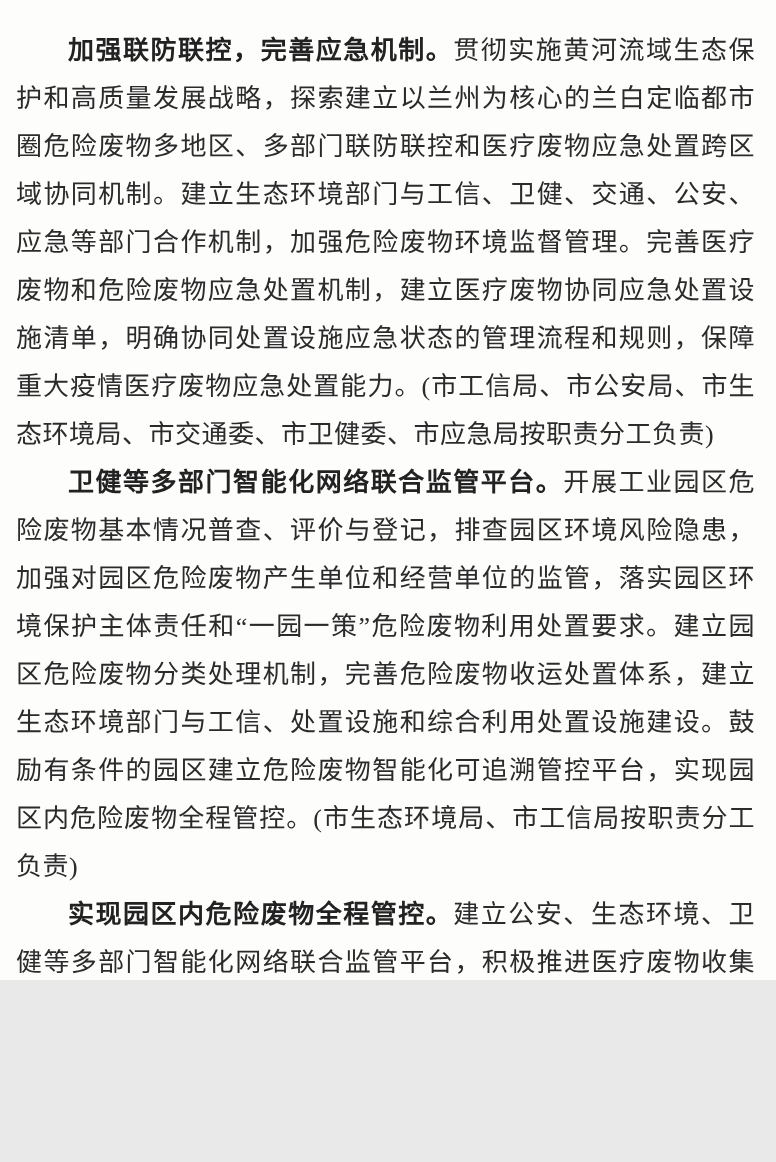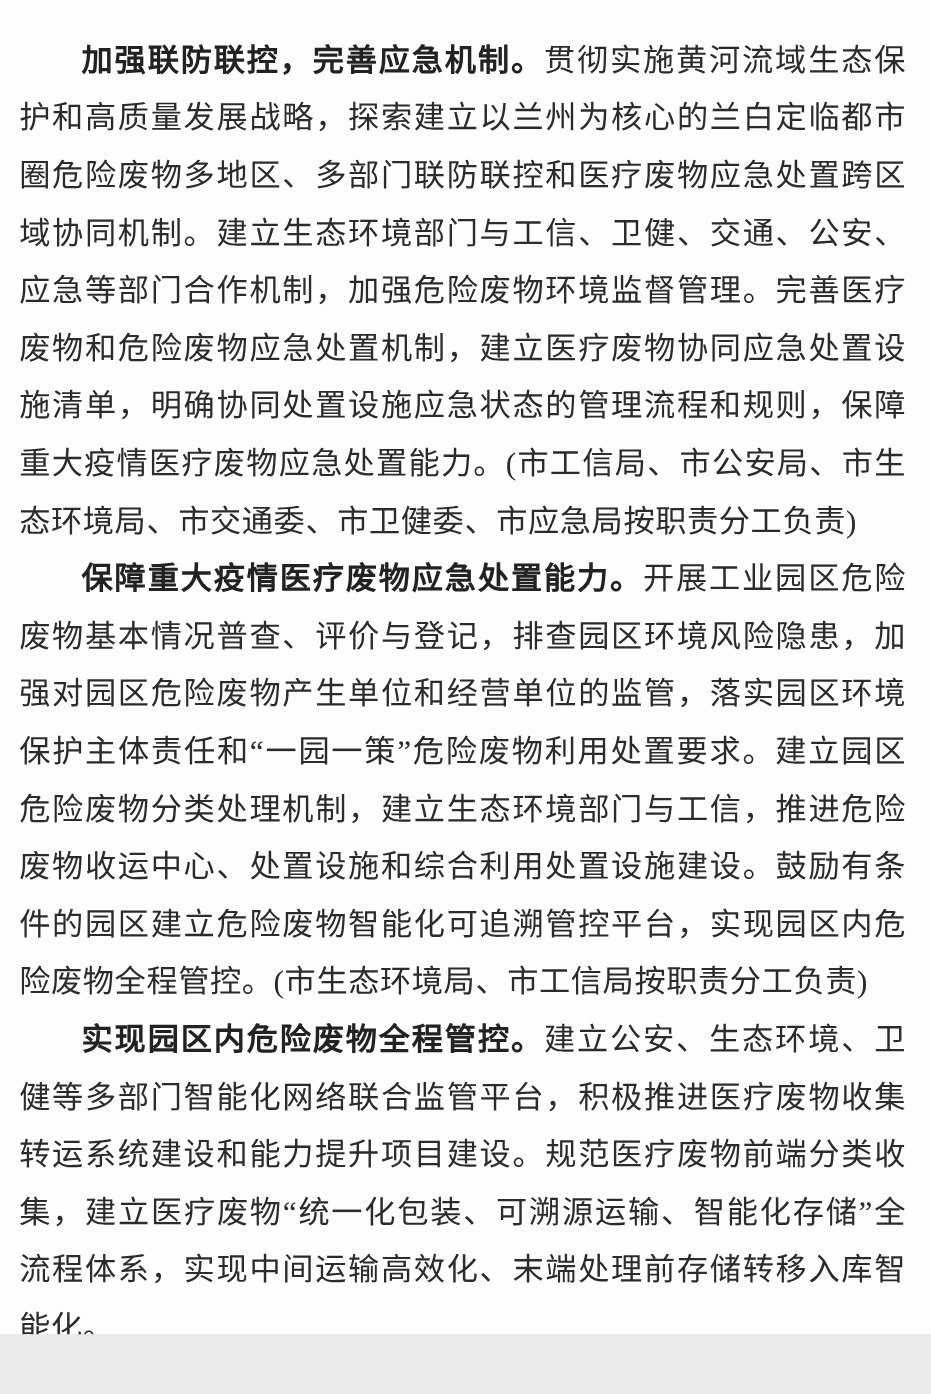--- a/index.html
+++ b/index.html
@@ -3,21 +3,21 @@
 <meta charset="utf-8">
 <style>
   html, body {
     margin: 0;
     padding: 0;
     background: #e9e9e9;
   }
   .page {
     position: relative;
     width: 776px;
-    height: 1112px;
+    height: 980px;
     margin: 0 auto;
     background: #fdfdfc;
     overflow: hidden;
     font-family: "Liberation Serif", "DejaVu Serif", serif;
   }
   .content {
     position: absolute;
     left: 16px;
     right: 21px;
     top: 27px;
@@ -57,21 +57,21 @@
     letter-spacing: 1px;
     margin-left: 24px;
   }
 </style>
 </head>
 <body>
 
 <div class="page">
   <div class="content">
     <p class="para"><span class="lead">加强联防联控，完善应急机制。</span><span class="body">贯彻实施黄河流域生态保护和高质量发展战略，探索建立以兰州为核心的兰白定临都市圈危险废物多地区、多部门联防联控和医疗废物应急处置跨区域协同机制。建立生态环境部门与工信、卫健、交通、公安、应急等部门合作机制，加强危险废物环境监督管理。完善医疗废物和危险废物应急处置机制，建立医疗废物协同应急处置设施清单，明确协同处置设施应急状态的管理流程和规则，保障重大疫情医疗废物应急处置能力。(市工信局、市公安局、市生态环境局、市交通委、市卫健委、市应急局按职责分工负责)</span></p>
-    <p class="para"><span class="lead">保障重大疫情医疗废物应急处置能力。</span><span class="body">开展工业园区危险废物基本情况普查、评价与登记，排查园区环境风险隐患，加强对园区危险废物产生单位和经营单位的监管，落实园区环境保护主体责任和“一园一策”危险废物利用处置要求。建立园区危险废物分类处理机制，建立生态环境部门与工信，推进危险废物收运中心、处置设施和综合利用处置设施建设。鼓励有条件的园区建立危险废物智能化可追溯管控平台，实现园区内危险废物全程管控。(市生态环境局、市工信局按职责分工负责)</span></p>
+    <p class="para"><span class="lead">卫健等多部门智能化网络联合监管平台。</span><span class="body">开展工业园区危险废物基本情况普查、评价与登记，排查园区环境风险隐患，加强对园区危险废物产生单位和经营单位的监管，落实园区环境保护主体责任和“一园一策”危险废物利用处置要求。建立园区危险废物分类处理机制，完善危险废物收运处置体系，建立生态环境部门与工信、处置设施和综合利用处置设施建设。鼓励有条件的园区建立危险废物智能化可追溯管控平台，实现园区内危险废物全程管控。(市生态环境局、市工信局按职责分工负责)</span></p>
     <p class="para"><span class="lead">实现园区内危险废物全程管控。</span><span class="body">建立公安、生态环境、卫健等多部门智能化网络联合监管平台，积极推进医疗废物收集转运系统建设和能力提升项目建设。规范医疗废物前端分类收集，建立医疗废物“统一化包装、可溯源运输、智能化存储”全流程体系，实现中间运输高效化、末端处理前存储转移入库智能化。</span></p>
   </div>
 
   <div class="footer">
     <span class="dash">—</span>
     <span class="pagenum">27</span>
     <span class="dash">—</span>
   </div>
 </div>
 

